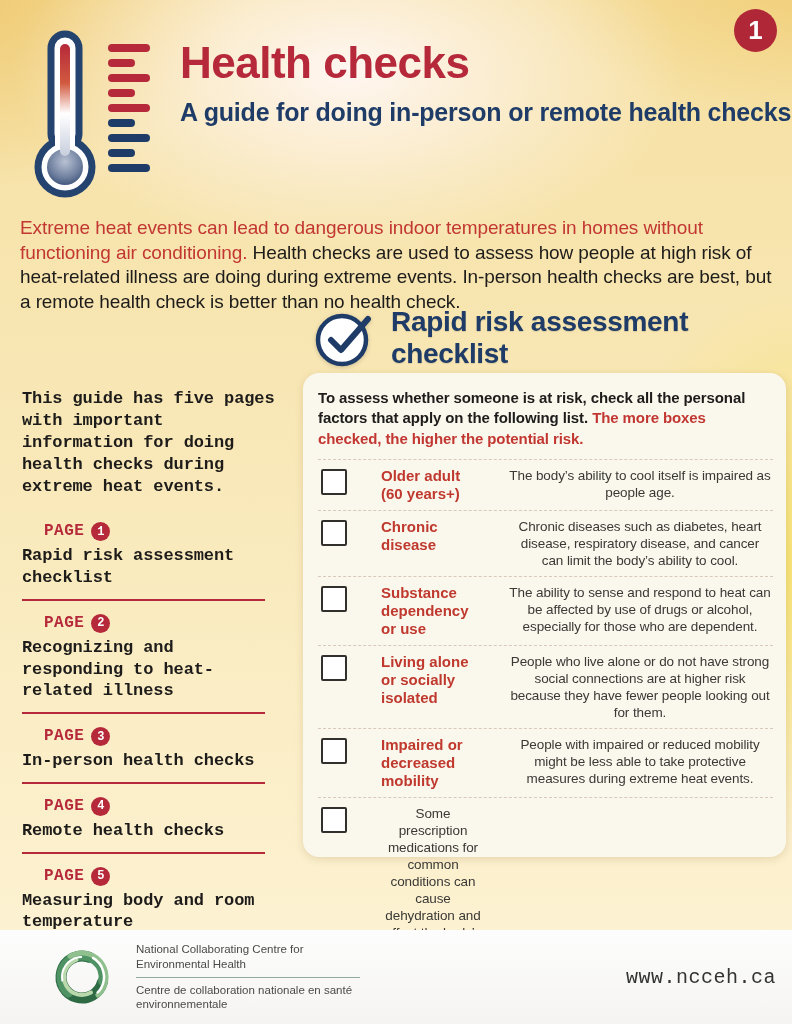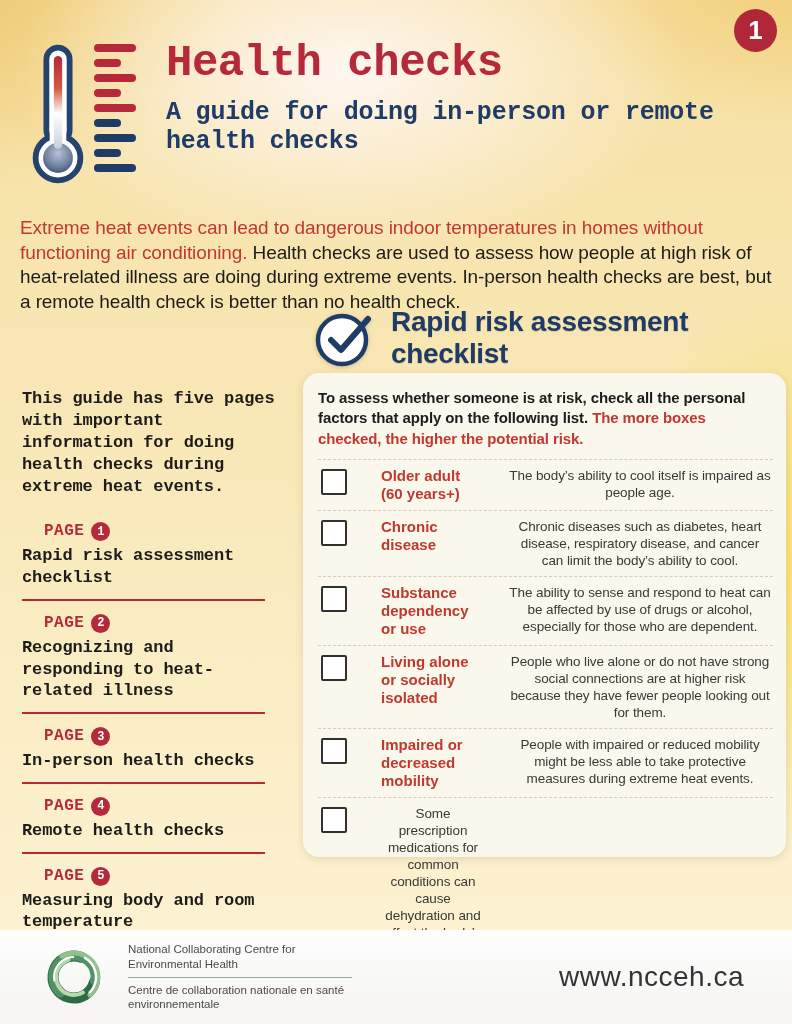--- a/index.html
+++ b/index.html
@@ -28,21 +28,21 @@
 
   
   .header { position:absolute; top:28px; left:24px; display:flex; }
   .thermo { width:82px; height:172px; }
   .ticks { display:flex; flex-direction:column; justify-content:flex-start; margin:16px 0 0 2px; }
   .tick { height:8px; border-radius:4px; margin-bottom:7px; }
   .tick.long { width:42px; }
   .tick.short { width:27px; }
   .tick.red { background:#b5293a; }
   .tick.blue { background:#1e3c67; }
-  .titles { margin-left:30px; padding-top:10px;font-family:Liberation Mono, monospace; }
+  .titles { margin-left:30px; padding-top:10px; }
   .title-line { font-size:44px; font-weight:bold; color:#b5293a; line-height:1.15; letter-spacing:-0.5px; }
   .subtitle { font-size:25px; font-weight:bold; color:#1e3c67; margin-top:9px; letter-spacing:-0.2px; }
 
   
   .intro {
     position:absolute; top:216px; left:20px; width:756px;
     font-size:19px; line-height:1.3; letter-spacing:-0.1px;
   }
   .intro .hl { color:#c23732; }
   .intro .rest { color:#1d1c1a; }
@@ -87,26 +87,26 @@
     background:#fff; border:2.5px solid #32302c; border-radius:2px;
     display:inline-block;
   }
   .lbl { font-size:15px; font-weight:bold; color:#c0392f; line-height:1.2; }
   .desc { font-size:13.5px; color:#3a3936; line-height:1.26; letter-spacing:-0.1px;text-align:center; }
 
   
   .footer {
     position:absolute; left:0; bottom:0; width:792px; height:94px;
     background:linear-gradient(180deg,#fdfdfd 0%,#f5f4f2 100%);
-    display:flex; align-items:center;
+    display:flex; align-items:center;padding-left:8px;
   }
   .logo { width:72px; height:72px; margin-left:38px; flex:0 0 auto; }
   .org { margin-left:18px; width:238px; font-size:11.5px; color:#4a4a48; line-height:1.3; }
   .org-div { border:none; border-top:1px solid #93aaa1; margin:5px 0; width:224px; }
-  .url { margin-left:auto; margin-right:48px; font-size:28px; color:#343434; letter-spacing:0.5px; font-family:Liberation Sans, sans-serif; font-weight:400; }
+  .url { margin-left:auto; margin-right:16px; font-size:20px; color:#343434; letter-spacing:0.5px; font-family:Liberation Mono, monospace; font-weight:400; }
 </style>
 </head>
 <body>
 
 <div class="page">
 
   <div class="page-badge">1</div>
 
   <div class="header">
     <svg class="thermo" viewBox="0 0 82 172" xmlns="http://www.w3.org/2000/svg">

